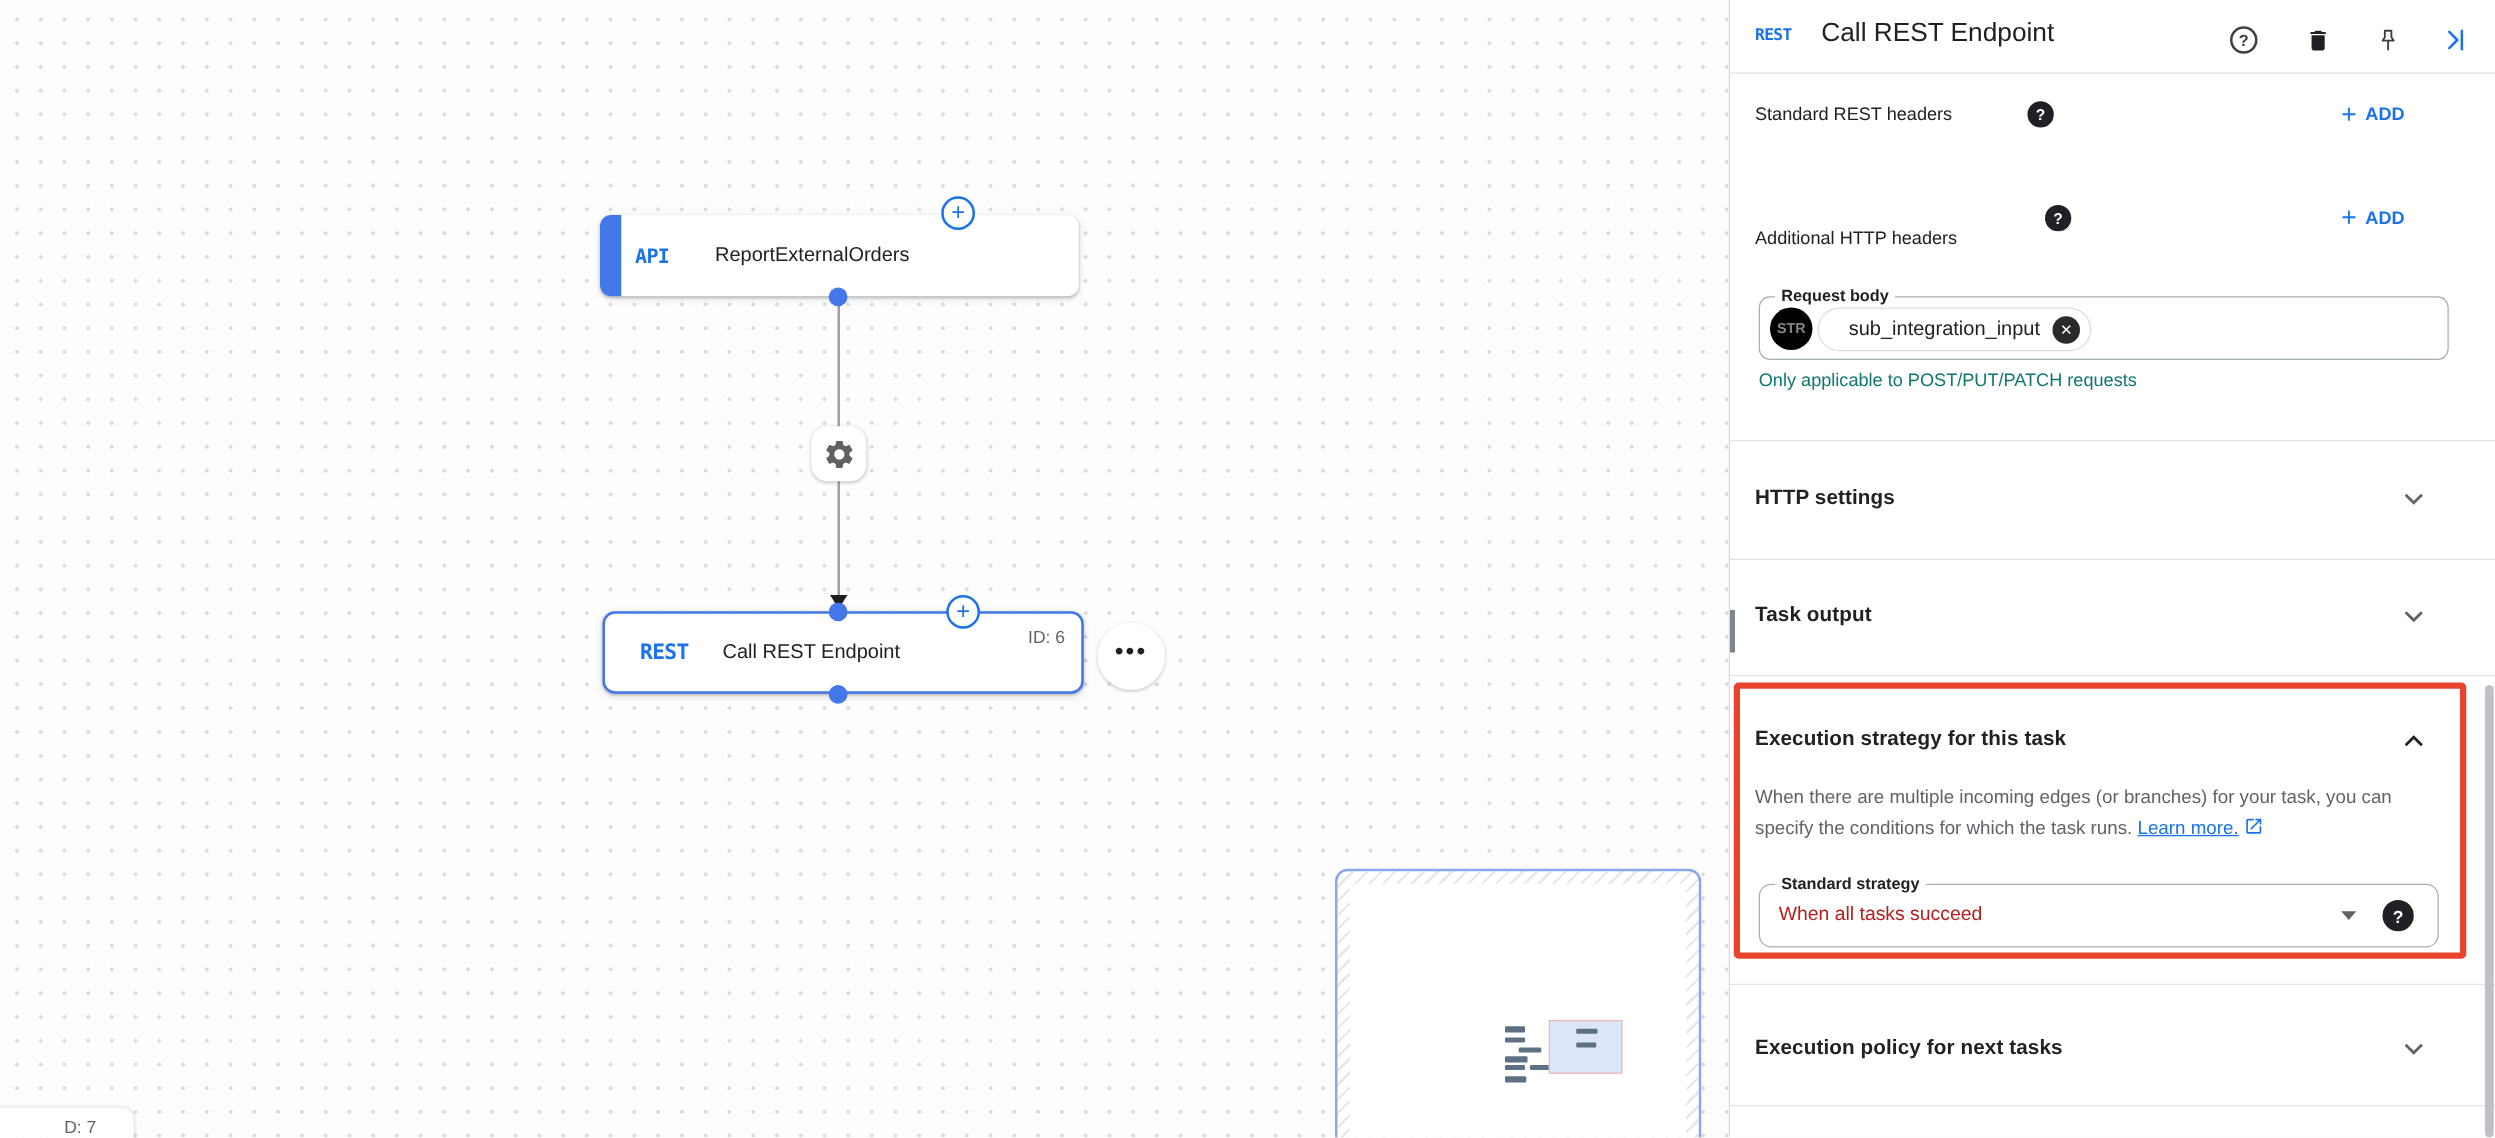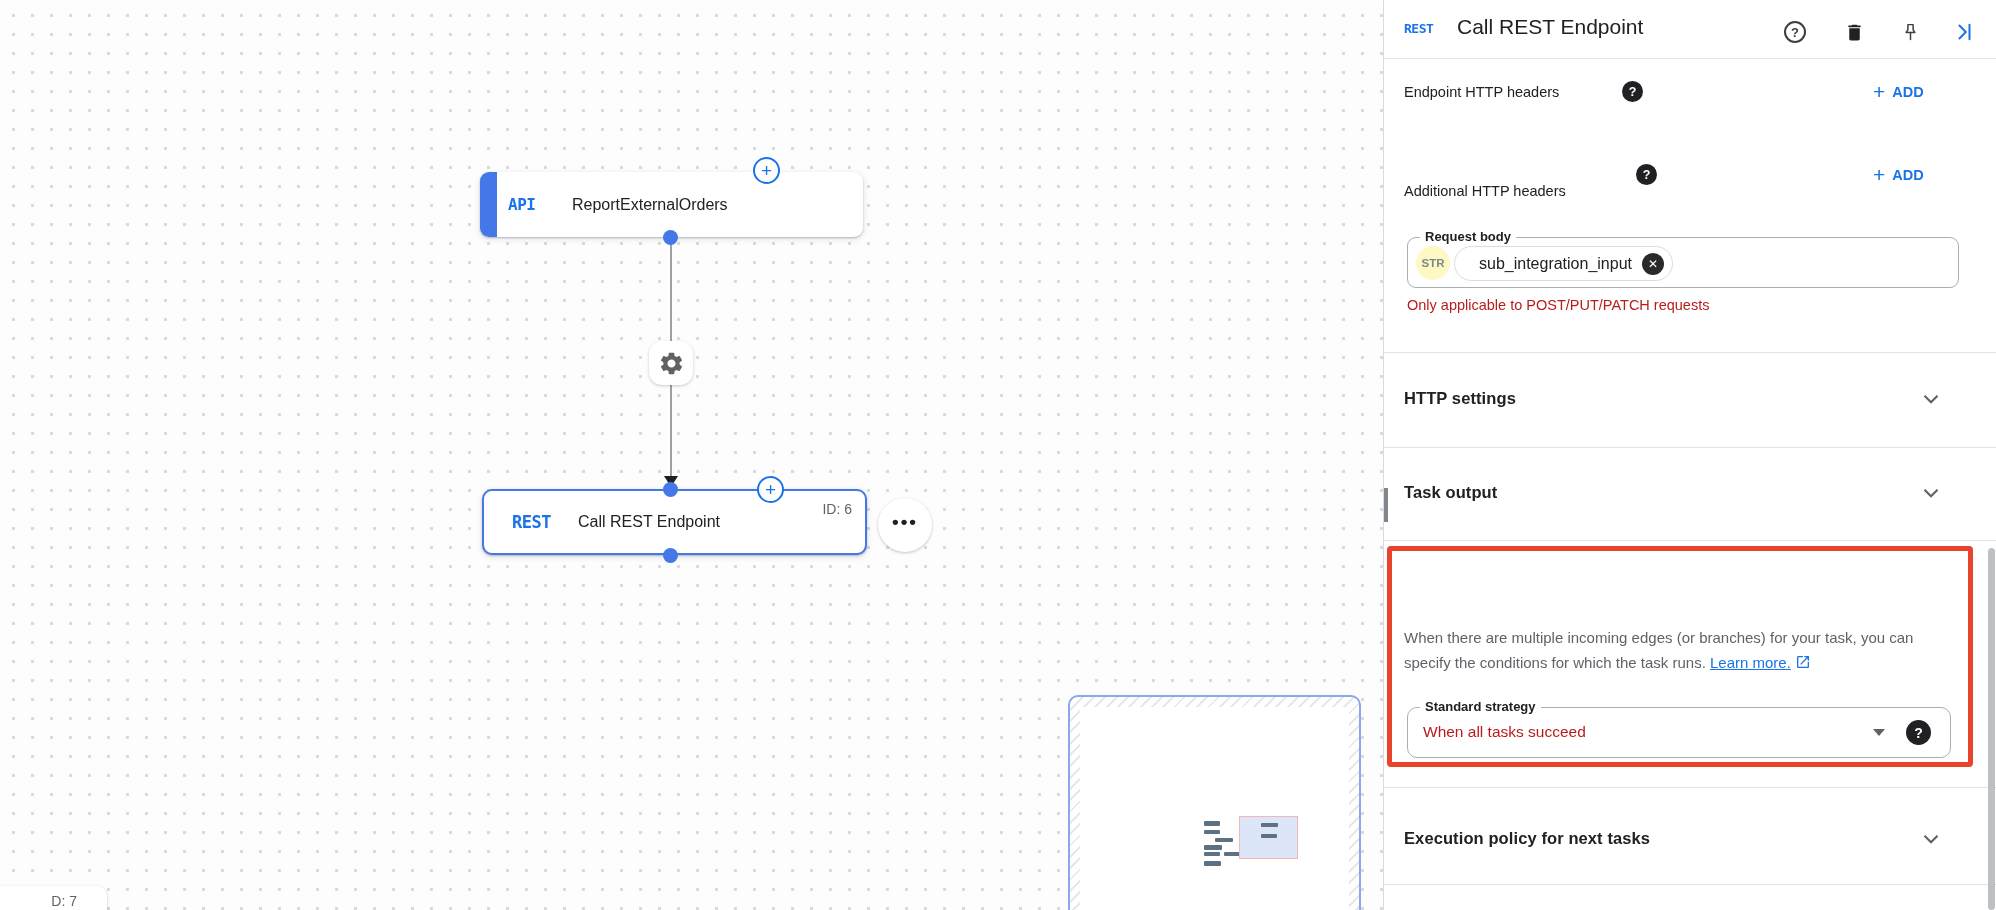--- a/index.html
+++ b/index.html
@@ -114,35 +114,35 @@
   .add-btn .plus-glyph { font-size:21px; font-weight:400; line-height:1; }
   .outlined-field {
     position:absolute; border:1px solid #a9aeb4; border-radius:9px; background:#fff;
   }
   .field-label {
     position:absolute; top:-9px; left:12px; background:#fff; padding:0 5px;
     font-size:13px; font-weight:bold; color:#202124; white-space:nowrap;
   }
   .str-chip {
     position:absolute; left:8px; top:8px; width:34px; height:34px; border-radius:50%;
-    background:#fef9c3; color:#80868b; font-size:11.5px; font-weight:bold;
+    background:#000000; color:#80868b; font-size:11.5px; font-weight:bold;
     display:flex; align-items:center; justify-content:center;
   }
   .value-chip {
     position:absolute; left:46px; top:8px; height:35px; border:1px solid #dadce0;
     border-radius:18px; background:#fff; display:inline-flex; align-items:center;
     padding:0 8px 0 24px; gap:10px; cursor:pointer;
   }
   .value-chip-text { font-size:16px; color:#202124; }
   .chip-close {
     width:22px; height:22px; border-radius:50%; background:#2a2a2a; color:#fff;
     font-size:12px; display:flex; align-items:center; justify-content:center;
     cursor:pointer; font-weight:bold;
   }
-  .helper-text { font-size:14.5px; color:#b91c1c; }
+  .helper-text { font-size:14.5px; color:#0f766e; }
   .section-title { font-size:16.5px; font-weight:bold; color:#202124; letter-spacing:.1px; }
   .section-row { position:absolute; left:0; width:100%; cursor:pointer; }
   .desc-text { font-size:15px; color:#5f6368; line-height:25px; }
   .learn-link { color:#1a73e8; text-decoration:underline; cursor:pointer; }
   .caret-down {
     width:0; height:0; border-left:6px solid transparent;
     border-right:6px solid transparent; border-top:7px solid #5f6368;
   }
   #highlight-rect {
     position:absolute; left:3px; top:546px; width:586px; height:221px;
@@ -234,21 +234,21 @@
     </div>
     <div class="icon-btn p-abs" style="left:568px; top:20px; width:24px; height:24px;">
       <svg width="22" height="22" viewBox="0 0 24 24" fill="none" stroke="#1a73e8" stroke-width="2.2" stroke-linecap="round" stroke-linejoin="round">
         <path d="M7 5l7 7-7 7"></path>
         <line x1="18" y1="4" x2="18" y2="20"></line>
       </svg>
     </div>
   </div>
   <div class="divider" style="top:58px;"></div>
 
-  <span class="row-label p-abs" style="left:20px; top:84px;">Endpoint HTTP headers</span>
+  <span class="row-label p-abs" style="left:20px; top:84px;">Standard REST headers</span>
   <div class="help-filled p-abs" style="left:238px; top:81px;">?</div>
   <div class="add-btn p-abs" style="left:489px; top:81px;">
     <span class="plus-glyph">+</span>
     <span>ADD</span>
   </div>
 
   <span class="row-label p-abs" style="left:20px; top:183px;">Additional HTTP headers</span>
   <div class="help-filled p-abs" style="left:252px; top:164px;">?</div>
   <div class="add-btn p-abs" style="left:489px; top:164px;">
     <span class="plus-glyph">+</span>
@@ -278,20 +278,26 @@
   <div class="divider" style="top:447px;"></div>
   <div class="section-row" style="top:447px; height:93px;">
     <span class="section-title p-abs" style="left:20px; top:36px;">Task output</span>
     <svg class="p-abs" style="left:534px; top:33px;" width="26" height="26" viewBox="0 0 24 24" fill="none" stroke="#5f6368" stroke-width="2">
       <path d="M6 9l6 6 6-6"></path>
     </svg>
   </div>
   <div id="left-scroll-thumb"></div>
   <div class="divider" style="top:540px;"></div>
 
+  <div class="section-row" style="top:560px; height:48px;">
+    <span class="section-title p-abs" style="left:20px; top:22px;">Execution strategy for this task</span>
+    <svg class="p-abs" style="left:534px; top:20px;" width="26" height="26" viewBox="0 0 24 24" fill="none" stroke="#202124" stroke-width="2">
+      <path d="M6 15l6-6 6 6"></path>
+    </svg>
+  </div>
   <div class="desc-text p-abs" style="left:20px; top:625px; width:545px;">
     <span>When there are multiple incoming edges (or branches) for your task, you can specify the conditions for which the task runs.</span>
     <span class="learn-link">Learn more.</span>
     <svg style="display:inline-block; vertical-align:-2px;" width="16" height="16" viewBox="0 0 24 24" fill="#1a73e8">
       <path d="M19 19H5V5h7V3H5c-1.1 0-2 .9-2 2v14c0 1.1.9 2 2 2h14c1.1 0 2-.9 2-2v-7h-2v7zM14 3v2h3.59l-9.83 9.83 1.41 1.41L19 6.41V10h2V3h-7z"></path>
     </svg>
   </div>
   <div class="outlined-field" style="left:23px; top:707px; width:544px; height:51px; border-radius:10px;">
     <span class="field-label">Standard strategy</span>
     <span class="p-abs" style="left:15px; top:15px; font-size:15.5px; color:#b91c1c;">When all tasks succeed</span>

